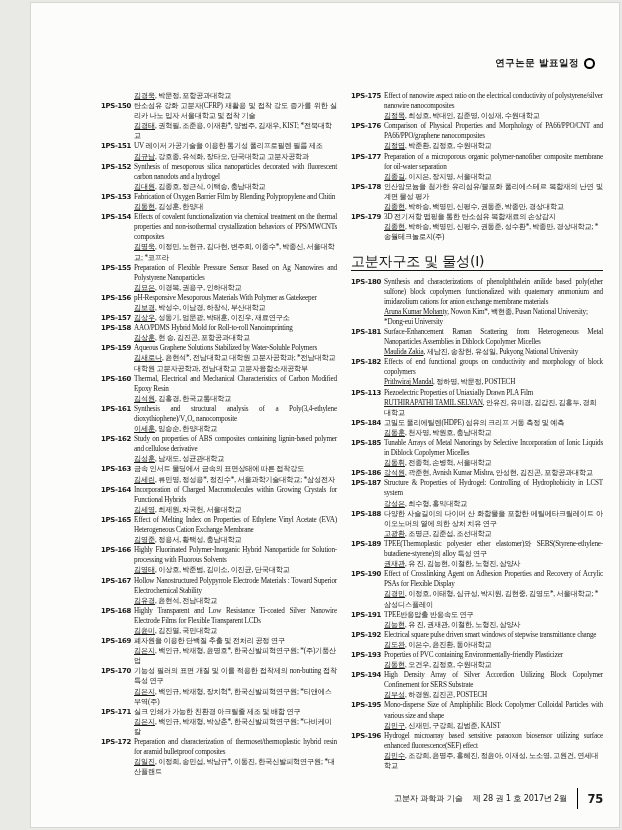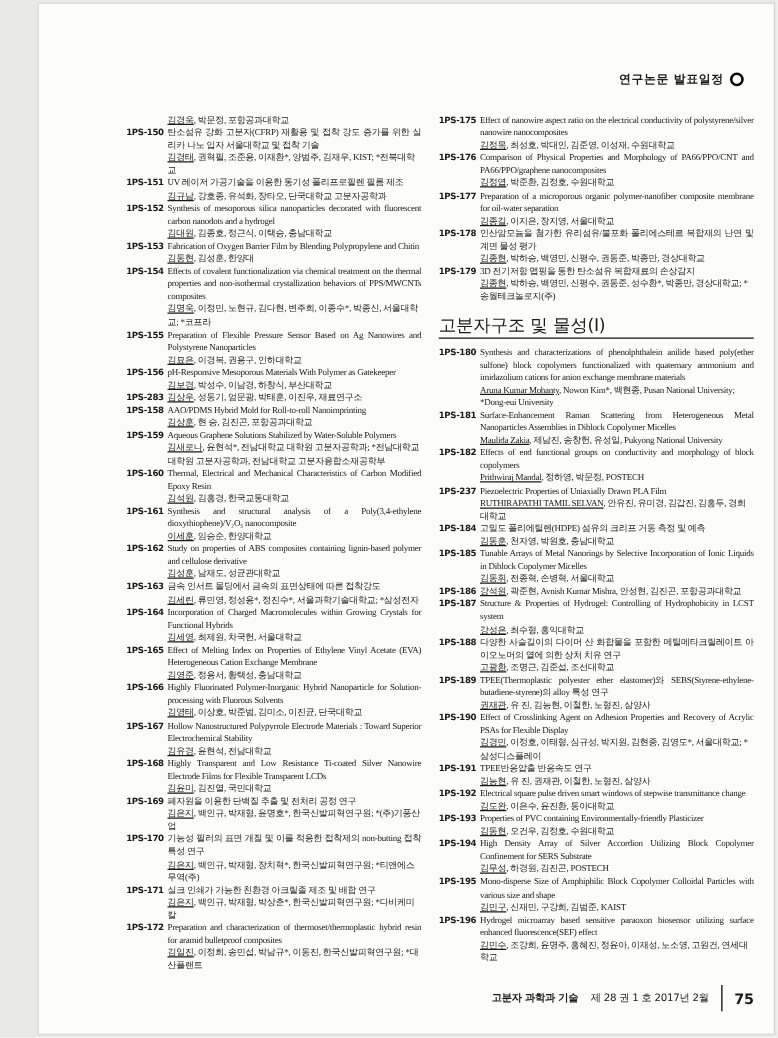--- a/index.html
+++ b/index.html
@@ -43,21 +43,21 @@
   .section {
     font-size:14px; font-weight:normal; letter-spacing:-0.2px;
     border-bottom:1.4px solid #151515;
     padding-bottom:3px; margin:14px 0 6px 0;
   }
   .footer {
     position:absolute; bottom:18px; right:16px;
     display:flex; align-items:center;
     font-size:8.2px; letter-spacing:-0.2px;
   }
-  .footer .journal { font-weight:bold; margin-right:10px; }
+  .footer .journal { font-weight:normal; margin-right:10px; }
   .footer .issue { margin-right:10px; }
   .vbar { width:1.3px; height:21px; background:#000; margin-right:9px; }
   .pagenum { font-size:11.5px; font-weight:bold; }
 </style>
 </head>
 <body>
 
 <div class="page">
 
   <div class="header">
@@ -116,21 +116,21 @@
           </div>
         </div>
         <div class="entry">
           <span class="ecode">1PS-156</span>
           <div class="ebody">
             <div class="etitle">pH-Responsive Mesoporous Materials With Polymer as Gatekeeper</div>
             <div class="eauthors"><u>김보경</u><span>, 박성수, 이남경, 하창식, 부산대학교</span></div>
           </div>
         </div>
         <div class="entry">
-          <span class="ecode">1PS-283</span>
+          <span class="ecode">1PS-157</span>
           <div class="ebody">
             <div class="eauthors"><u>김상우</u><span>, 성동기, 엄문광, 박태훈, 이진우, 재료연구소</span></div>
           </div>
         </div>
         <div class="entry">
           <span class="ecode">1PS-158</span>
           <div class="ebody">
             <div class="etitle">AAO/PDMS Hybrid Mold for Roll-to-roll Nanoimprinting</div>
             <div class="eauthors"><u>김상훈</u><span>, 현 승, 김진곤, 포항공과대학교</span></div>
           </div>
@@ -286,21 +286,21 @@
           </div>
         </div>
         <div class="entry">
           <span class="ecode">1PS-182</span>
           <div class="ebody">
             <div class="etitle">Effects of end functional groups on conductivity and morphology of block copolymers</div>
             <div class="eauthors"><u>Prithwiraj Mandal</u><span>, 정하영, 박문정, POSTECH</span></div>
           </div>
         </div>
         <div class="entry">
-          <span class="ecode">1PS-237</span>
+          <span class="ecode">1PS-113</span>
           <div class="ebody">
             <div class="etitle">Piezoelectric Properties of Uniaxially Drawn PLA Film</div>
             <div class="eauthors"><u>RUTHIRAPATHI TAMIL SELVAN</u><span>, 안유진, 유미경, 김갑진, 김홍두, 경희대학교</span></div>
           </div>
         </div>
         <div class="entry">
           <span class="ecode">1PS-184</span>
           <div class="ebody">
             <div class="etitle">고밀도 폴리에틸렌(HDPE) 섬유의 크리프 거동 측정 및 예측</div>
             <div class="eauthors"><u>김동훈</u><span>, 천자영, 박원호, 충남대학교</span></div>

